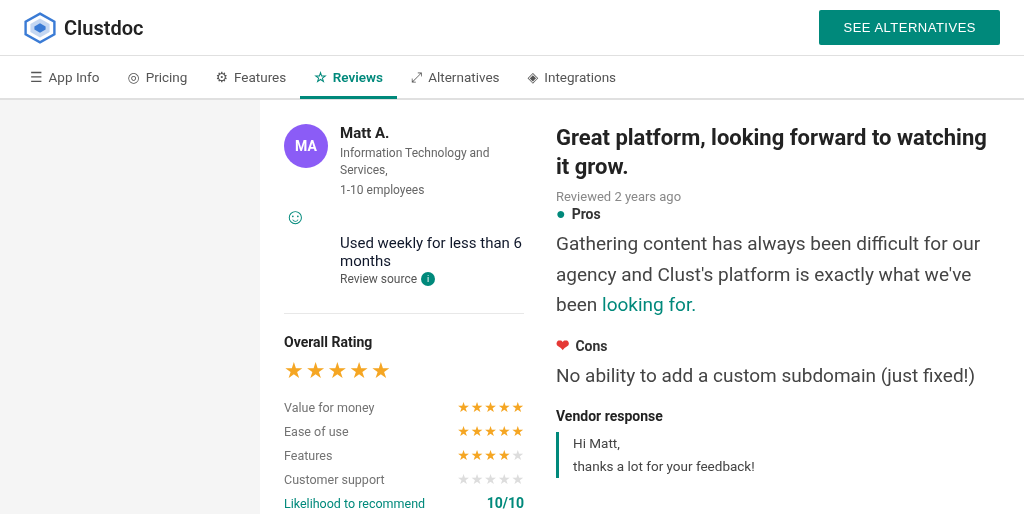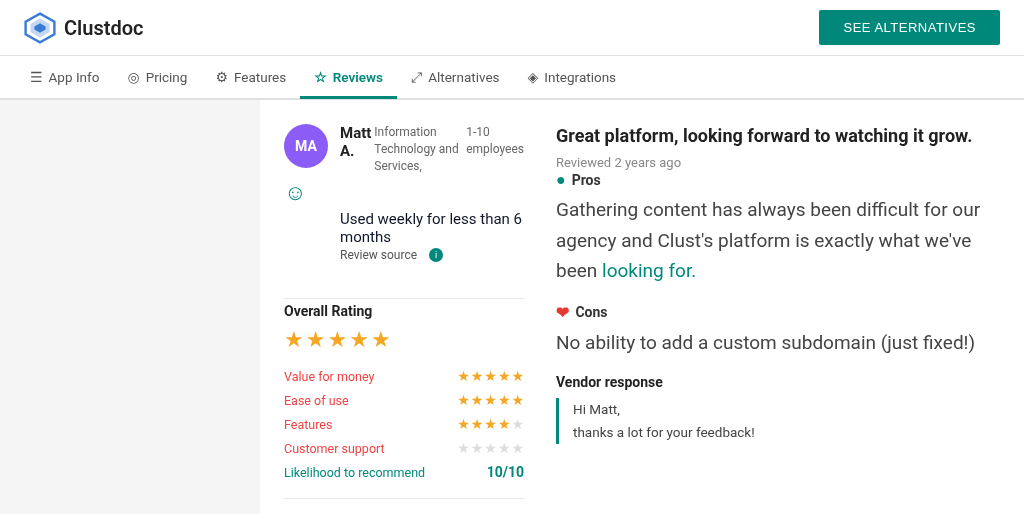--- a/index.html
+++ b/index.html
@@ -129,58 +129,59 @@
     }
 
     .reviewer-company {
       font-size: 12px;
       color: #666;
       line-height: 1.4;
     }
 
     .reviewer-side {
       display: flex;
+      flex-direction: column;
       gap: 3px;
     }
 
     .smiley-icon {
       font-size: 22px;
       color: #00897b;
     }
 
     .usage-text {
       font-size: 15px;
       color: #0f172a;
       margin: 4px 0 2px 56px;
     }
 
     .review-source {
       font-size: 12px;
       color: #555;
       margin-left: 56px;
       display: flex;
       align-items: center;
-      gap: 12px;
+      gap: 4px;
     }
     .info-icon {
       width: 14px;
       height: 14px;
       border-radius: 50%;
       background: #00897b;
       color: #fff;
       font-size: 9px;
       display: inline-flex;
       align-items: center;
       justify-content: center;
       cursor: pointer;
     }
 
     .overall-rating-section {
-      margin-top: 36px;
-      padding-top: 4px;
+      margin-top: 27px;
+      padding-top: 20px;
       border-top: 1px solid #e8e8e8;
     }
 
     .overall-label {
       font-weight: 700;
       font-size: 14px;
       color: #222;
       margin-bottom: 8px;
     }
 
@@ -194,21 +195,21 @@
 
     .rating-rows { margin-top: 10px; }
 
     .rating-row {
       display: flex;
       align-items: center;
       justify-content: space-between;
       margin-bottom: 8px;
     }
 
-    .rating-label { font-size: 12.5px; color: #ef4444; }
+    .rating-label { font-size: 12.5px; color: #737373; }
     .rating-label.link { color: #00897b; cursor: pointer; }
 
     .mini-stars { display: flex; gap: 1px; }
     .mini-star { font-size: 14px; color: #f5a623; }
     .mini-star-empty { font-size: 14px; color: #ddd; }
 
     .recommend-score {
       font-size: 14px;
       font-weight: 700;
       color: #00897b;
@@ -219,21 +220,21 @@
       padding-top: 14px;
       border-top: 1px solid #e8e8e8;
     }
 
     
     .review-right {
       flex: 1;
     }
 
     .review-title {
-      font-size: 18px;
+      font-size: 22px;
       font-weight: 700;
       color: #222;
       line-height: 1.3;
       margin-bottom: 8px;
     }
 
     .reviewed-ago {
       font-size: 13px;
       color: #888;
     }

